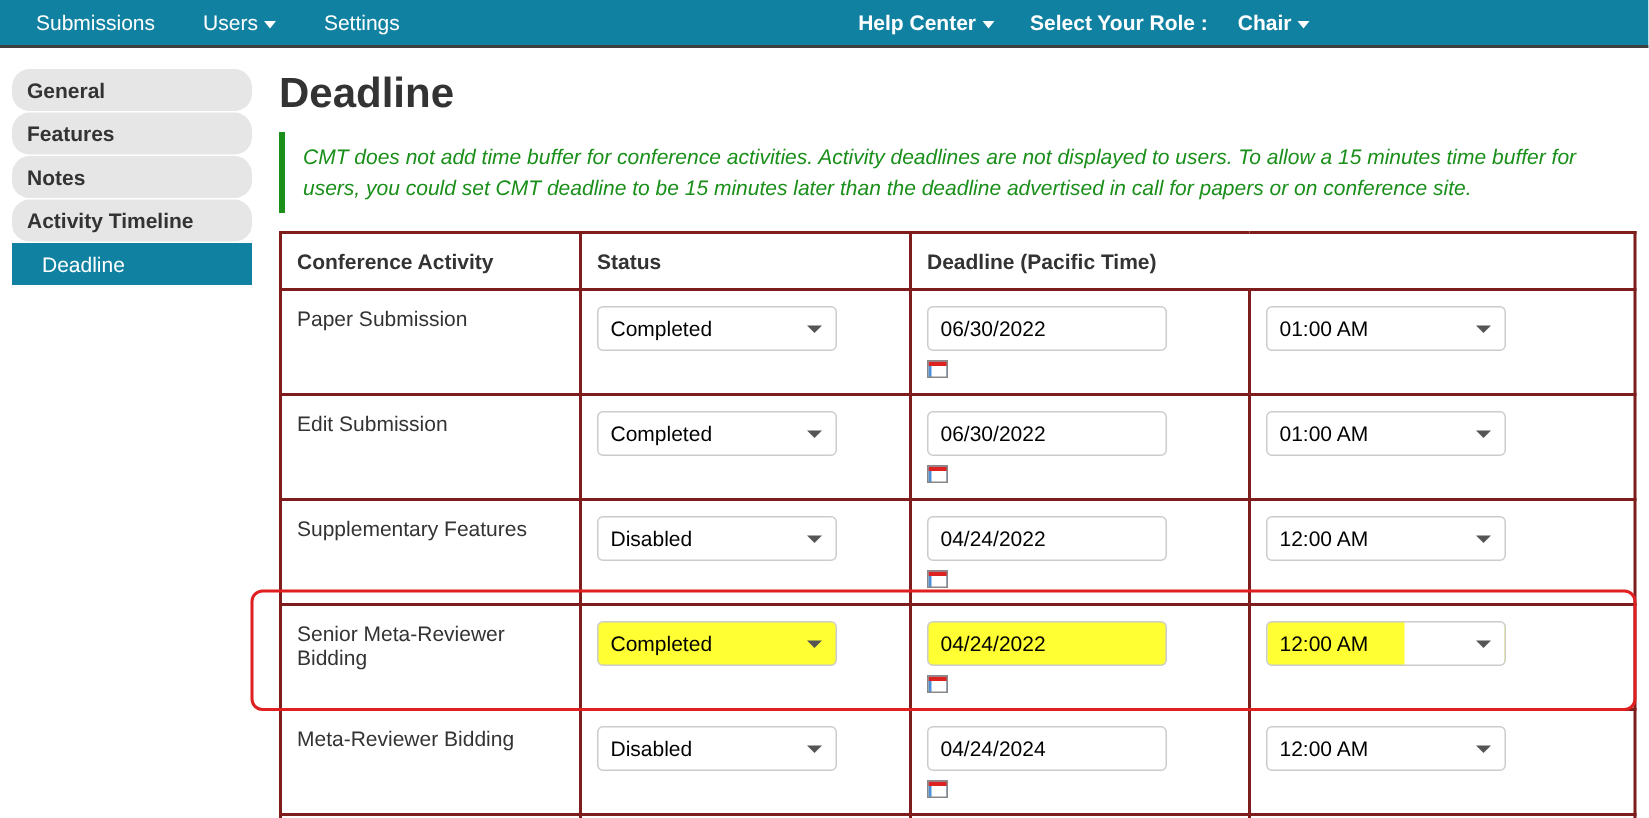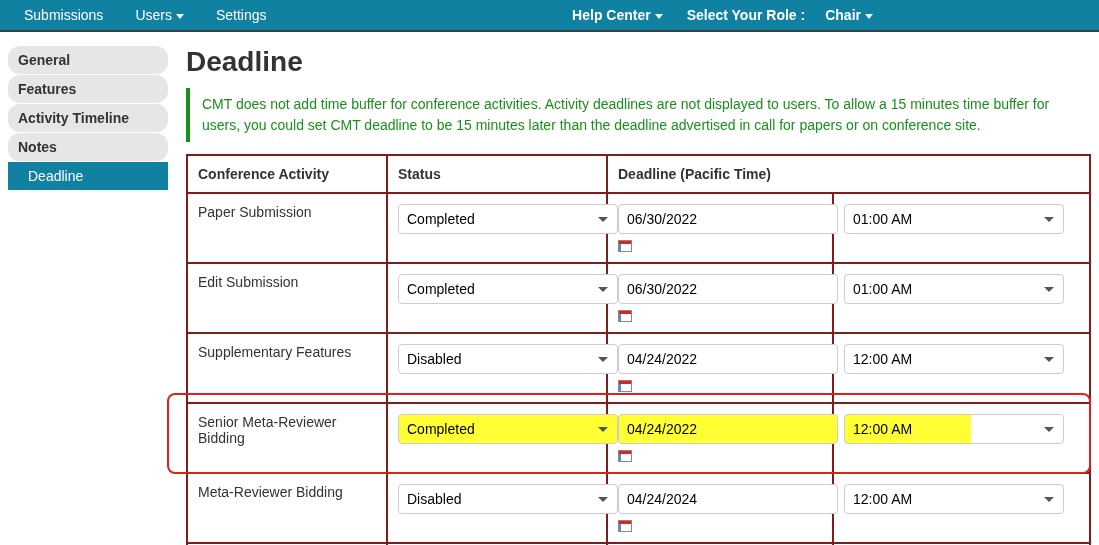--- a/index.html
+++ b/index.html
@@ -69,20 +69,21 @@
     font-weight: bold;
     color: #333;
   }
   .alert {
     border-left: 4px solid #1a8f1a;
     padding: 6px 12px;
     color: #1a8f1a;
     font-size: 14px;
     line-height: 1.5;
     margin-bottom: 12px;
+    font-style: italic;
   }
   table.grid {
     width: 100%;
     border-collapse: collapse;
     table-layout: fixed;
   }
   table.grid th, table.grid td {
     border: 2px solid #7f1d1d;
     padding: 10px 10px;
     vertical-align: top;
@@ -91,21 +92,21 @@
   }
   table.grid th {
     font-weight: bold;
     background: #fff;
   }
   col.c-activity { width: 200px; }
   col.c-status   { width: 220px; }
   col.c-deadline { width: 226px; }
   col.c-time     { }
   .sel, .inp {
-    width: 220px;
+    width: 160px;
     height: 30px;
     border: 1px solid #ccc;
     border-radius: 4px;
     padding: 4px 8px;
     font-size: 14px;
     background: #fff;
   }
   .sel { appearance: none; -webkit-appearance:none; padding-right: 26px; position: relative; }
   .sel-wrap { position: relative; display:inline-block; }
   .sel-wrap::after {
@@ -159,22 +160,22 @@
     <div class="nav-link role-value"><span>Chair</span><span class="caret-down"></span></div>
     <div style="width:200px"></div>
   </div>
 </div>
 
 <div class="wrap">
   <nav class="sidebar">
     <ul>
       <li class="side-item"><span>General</span></li>
       <li class="side-item"><span>Features</span></li>
+      <li class="side-item"><span>Notes</span></li>
       <li class="side-item"><span>Activity Timeline</span></li>
-      <li class="side-item"><span>Notes</span></li>
       <li class="side-sub"><span>Deadline</span></li>
     </ul>
   </nav>
 
   <div class="main main-area">
     <h1 class="page-title">Deadline</h1>
     <div class="alert">CMT does not add time buffer for conference activities. Activity deadlines are not displayed to users. To allow a 15 minutes time buffer for users, you could set CMT deadline to be 15 minutes later than the deadline advertised in call for papers or on conference site.</div>
 
     <table class="grid">
       <colgroup>

